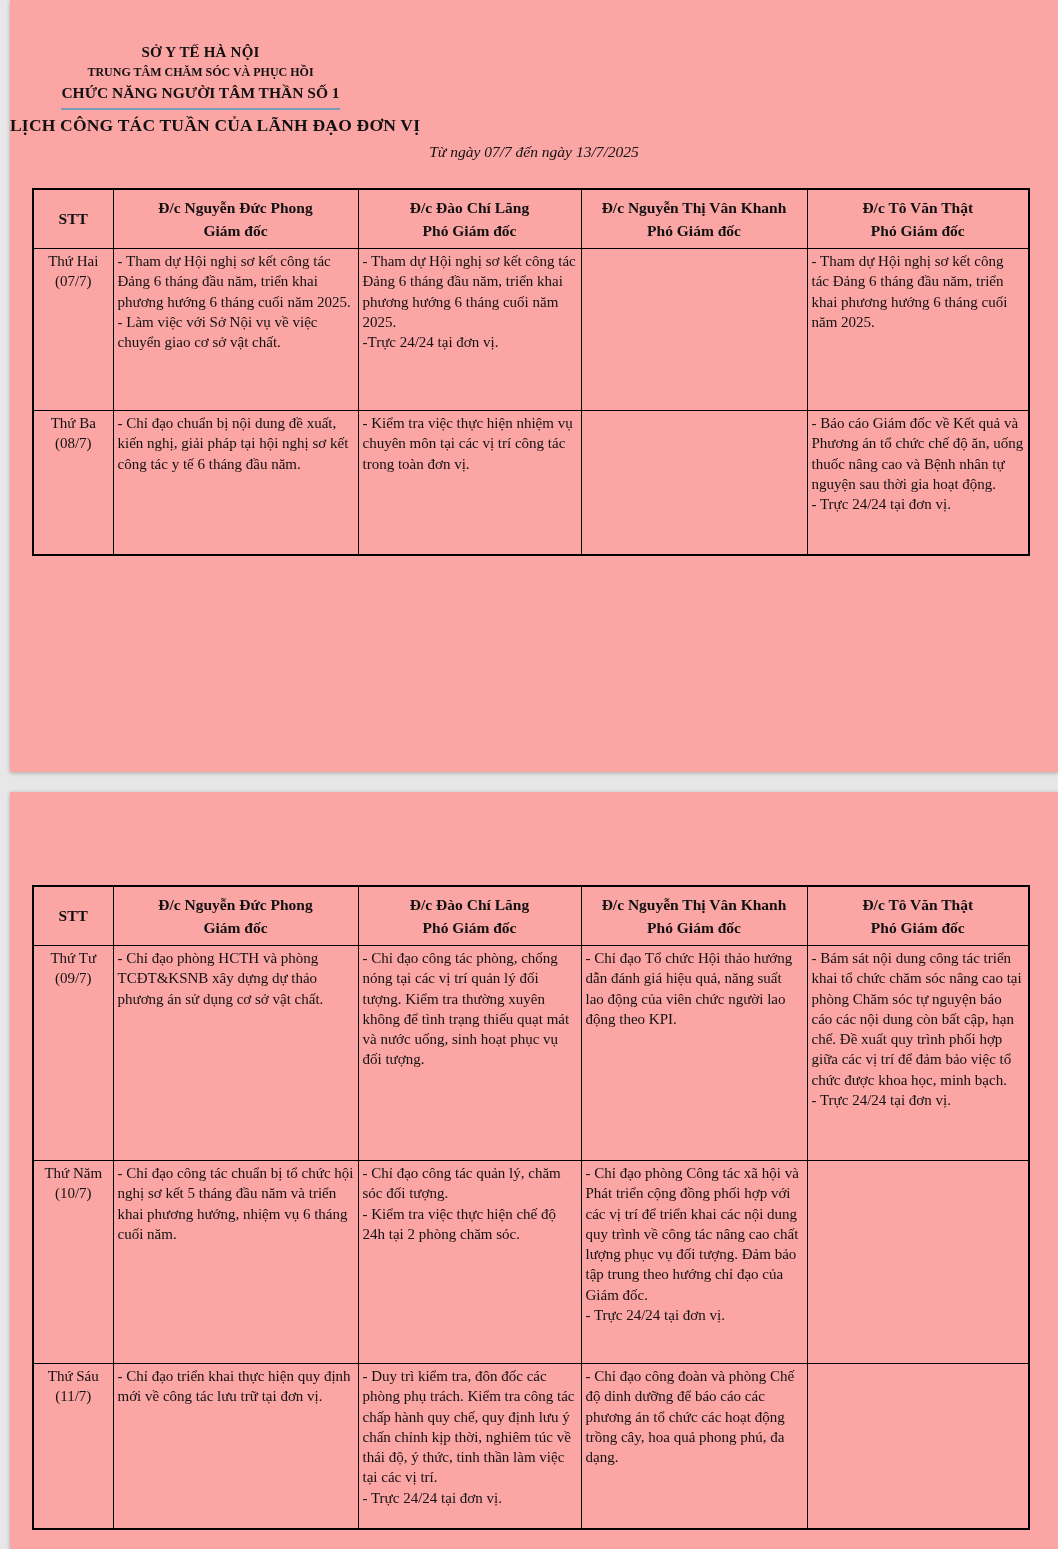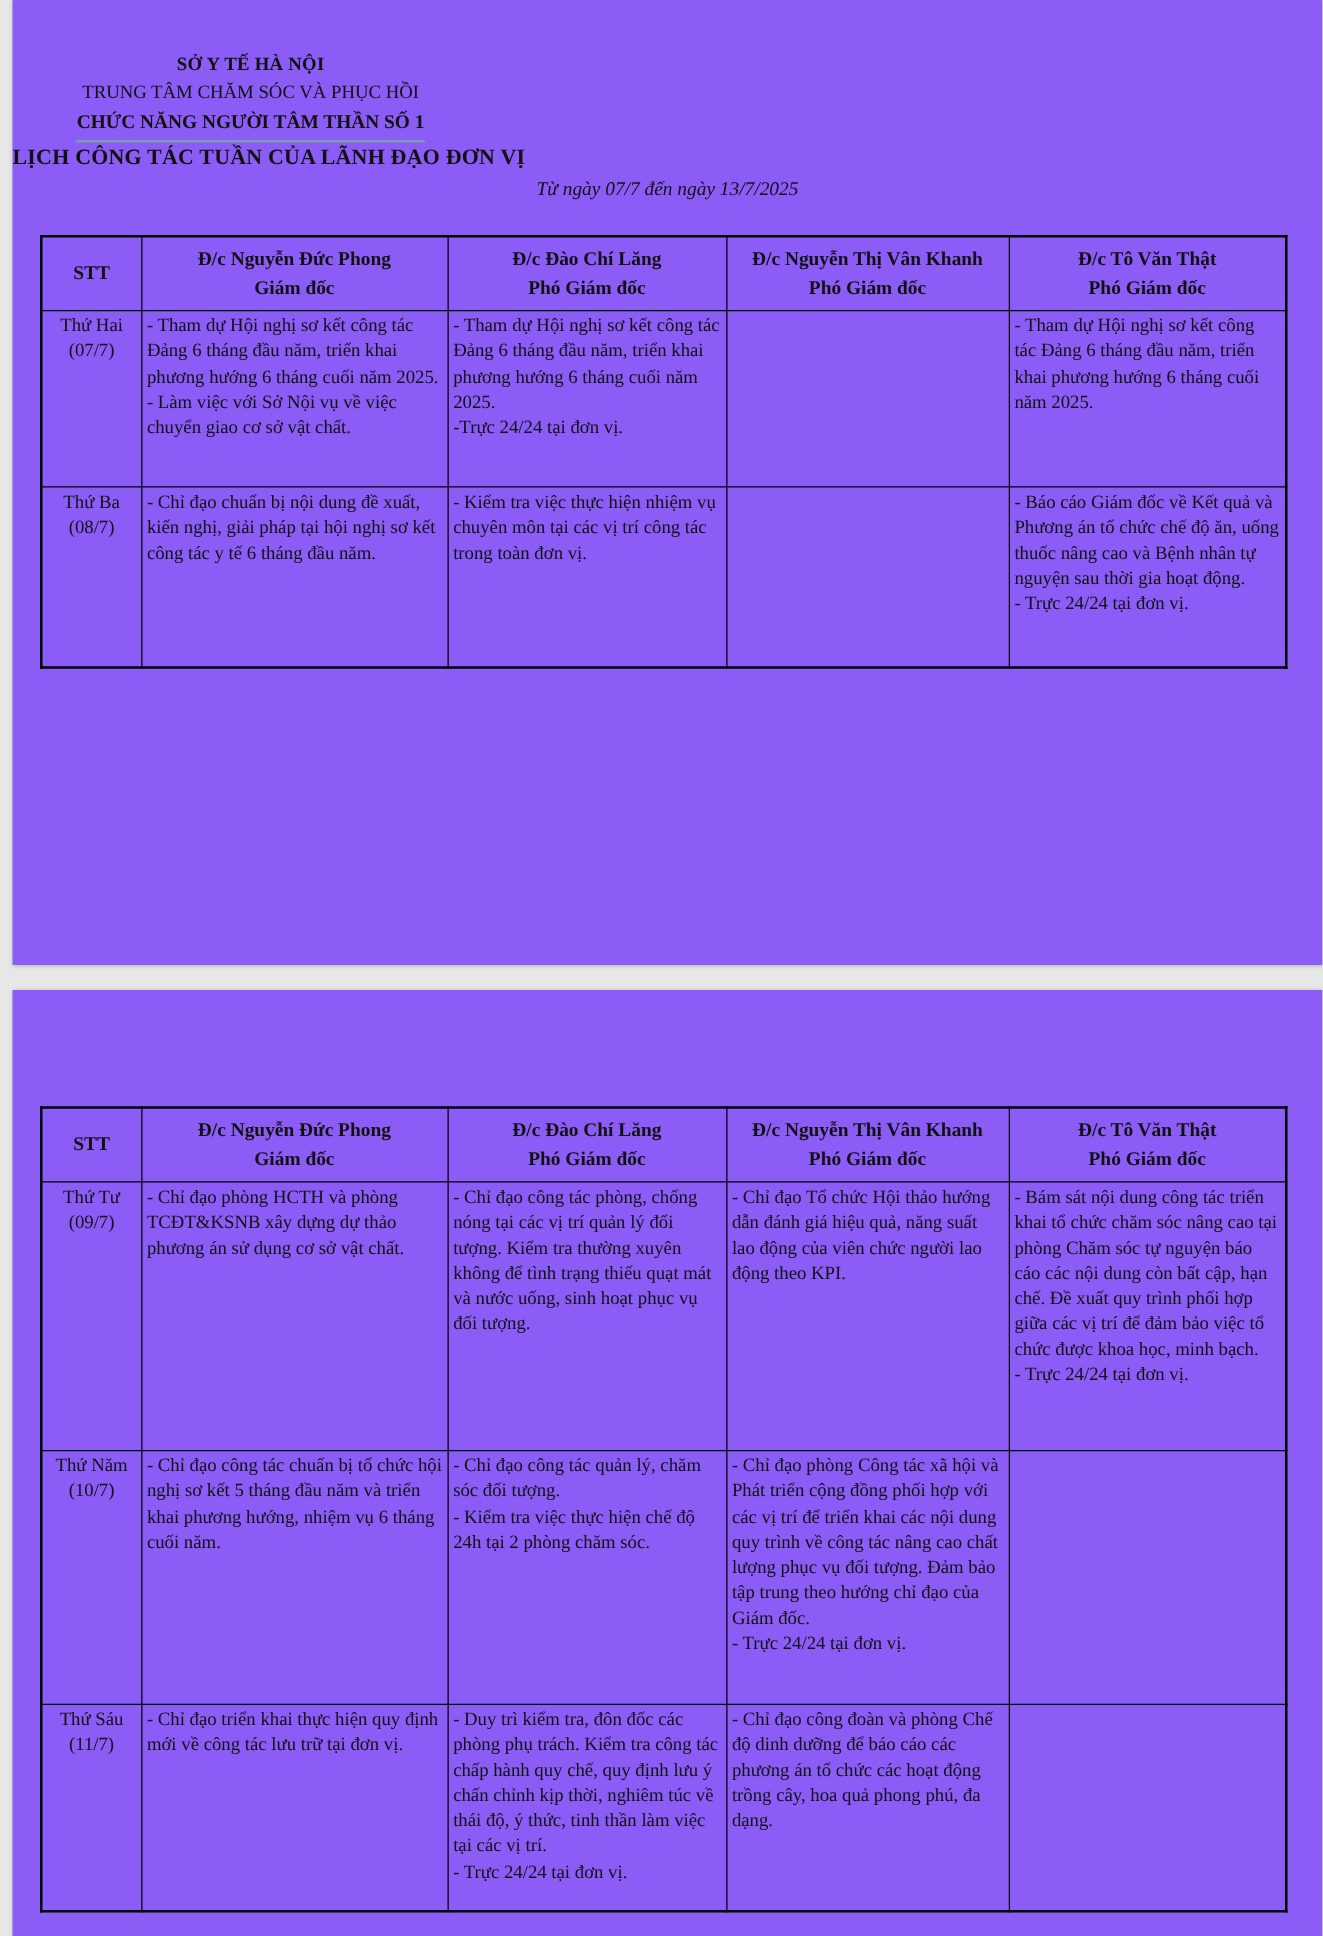--- a/index.html
+++ b/index.html
@@ -10,36 +10,36 @@
     background: #e7e7e8;
     font-family: "Liberation Serif", "DejaVu Serif", serif;
     color: #111;
     overflow: hidden;
     position: relative;
   }
   .page {
     position: absolute;
     left: 10px;
     width: 1048px;
-    background: #8b5cf6;
+    background: #fca5a5;
     box-shadow: 0 1px 4px rgba(0,0,0,0.28);
   }
   #page-1 { top: 0; height: 772px; }
   #page-2 { top: 792px; height: 757px; }
 
   .org-block {
     position: absolute;
     top: 42px;
     left: 18px;
     width: 345px;
     text-align: center;
     line-height: 1.45;
   }
   .org-line1 { font-size: 15px; font-weight: bold; letter-spacing: 0.2px; }
-  .org-line2 { font-size: 15px; font-weight: normal; }
+  .org-line2 { font-size: 12px; font-weight: bold; }
   .org-line3 { font-size: 15.5px; font-weight: bold; display: inline-block;
                border-bottom: 2px solid #7d9ab5; padding-bottom: 3px; }
 
   .doc-title {
     position: absolute;
     top: 115px;
     left: 0;
     width: 100%;
     font-size: 17.5px;
     font-weight: bold;
@@ -83,21 +83,21 @@
     height: 50px;
   }
   td.day-cell {
     text-align: center;
     vertical-align: middle;
     font-size: 15.5px;
     line-height: 1.6;
   }
   td.task-cell { white-space: pre-line; margin-top: 12px; }
 
-  tr.r-h127 { height: 141px; }
+  tr.r-h127 { height: 162px; }
   tr.r-h144 { height: 144px; }
   tr.r-h215 { height: 215px; }
   tr.r-h203 { height: 203px; }
   tr.r-h165 { height: 165px; }
 </style>
 </head>
 <body>
 
 <div class="page" id="page-1">
 

